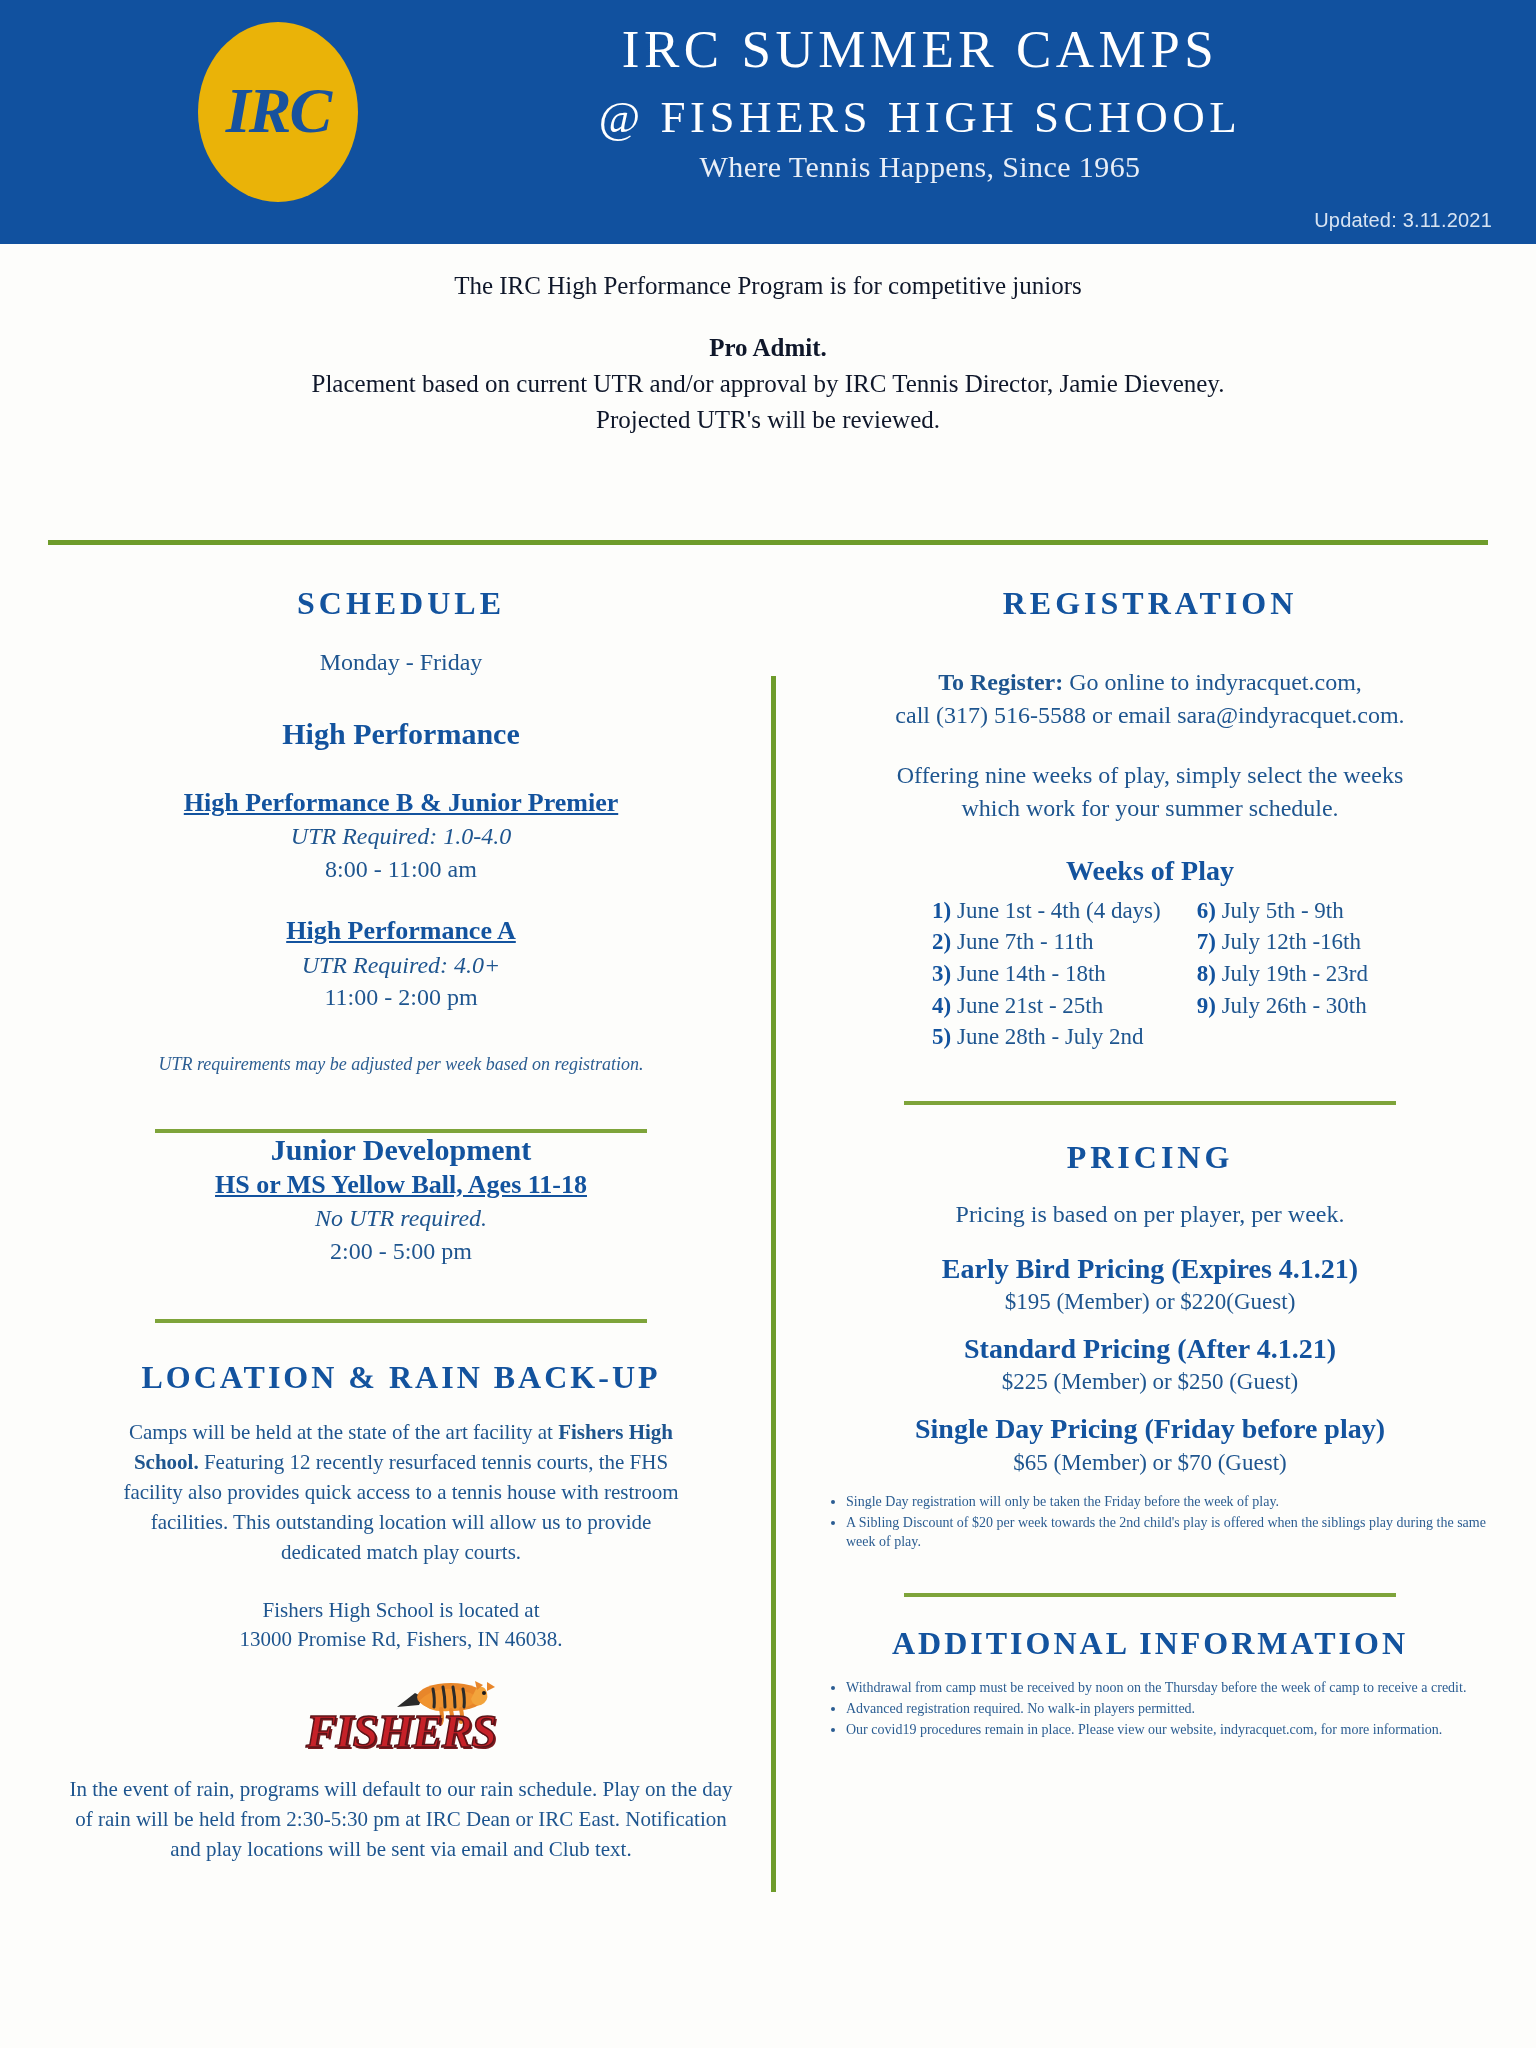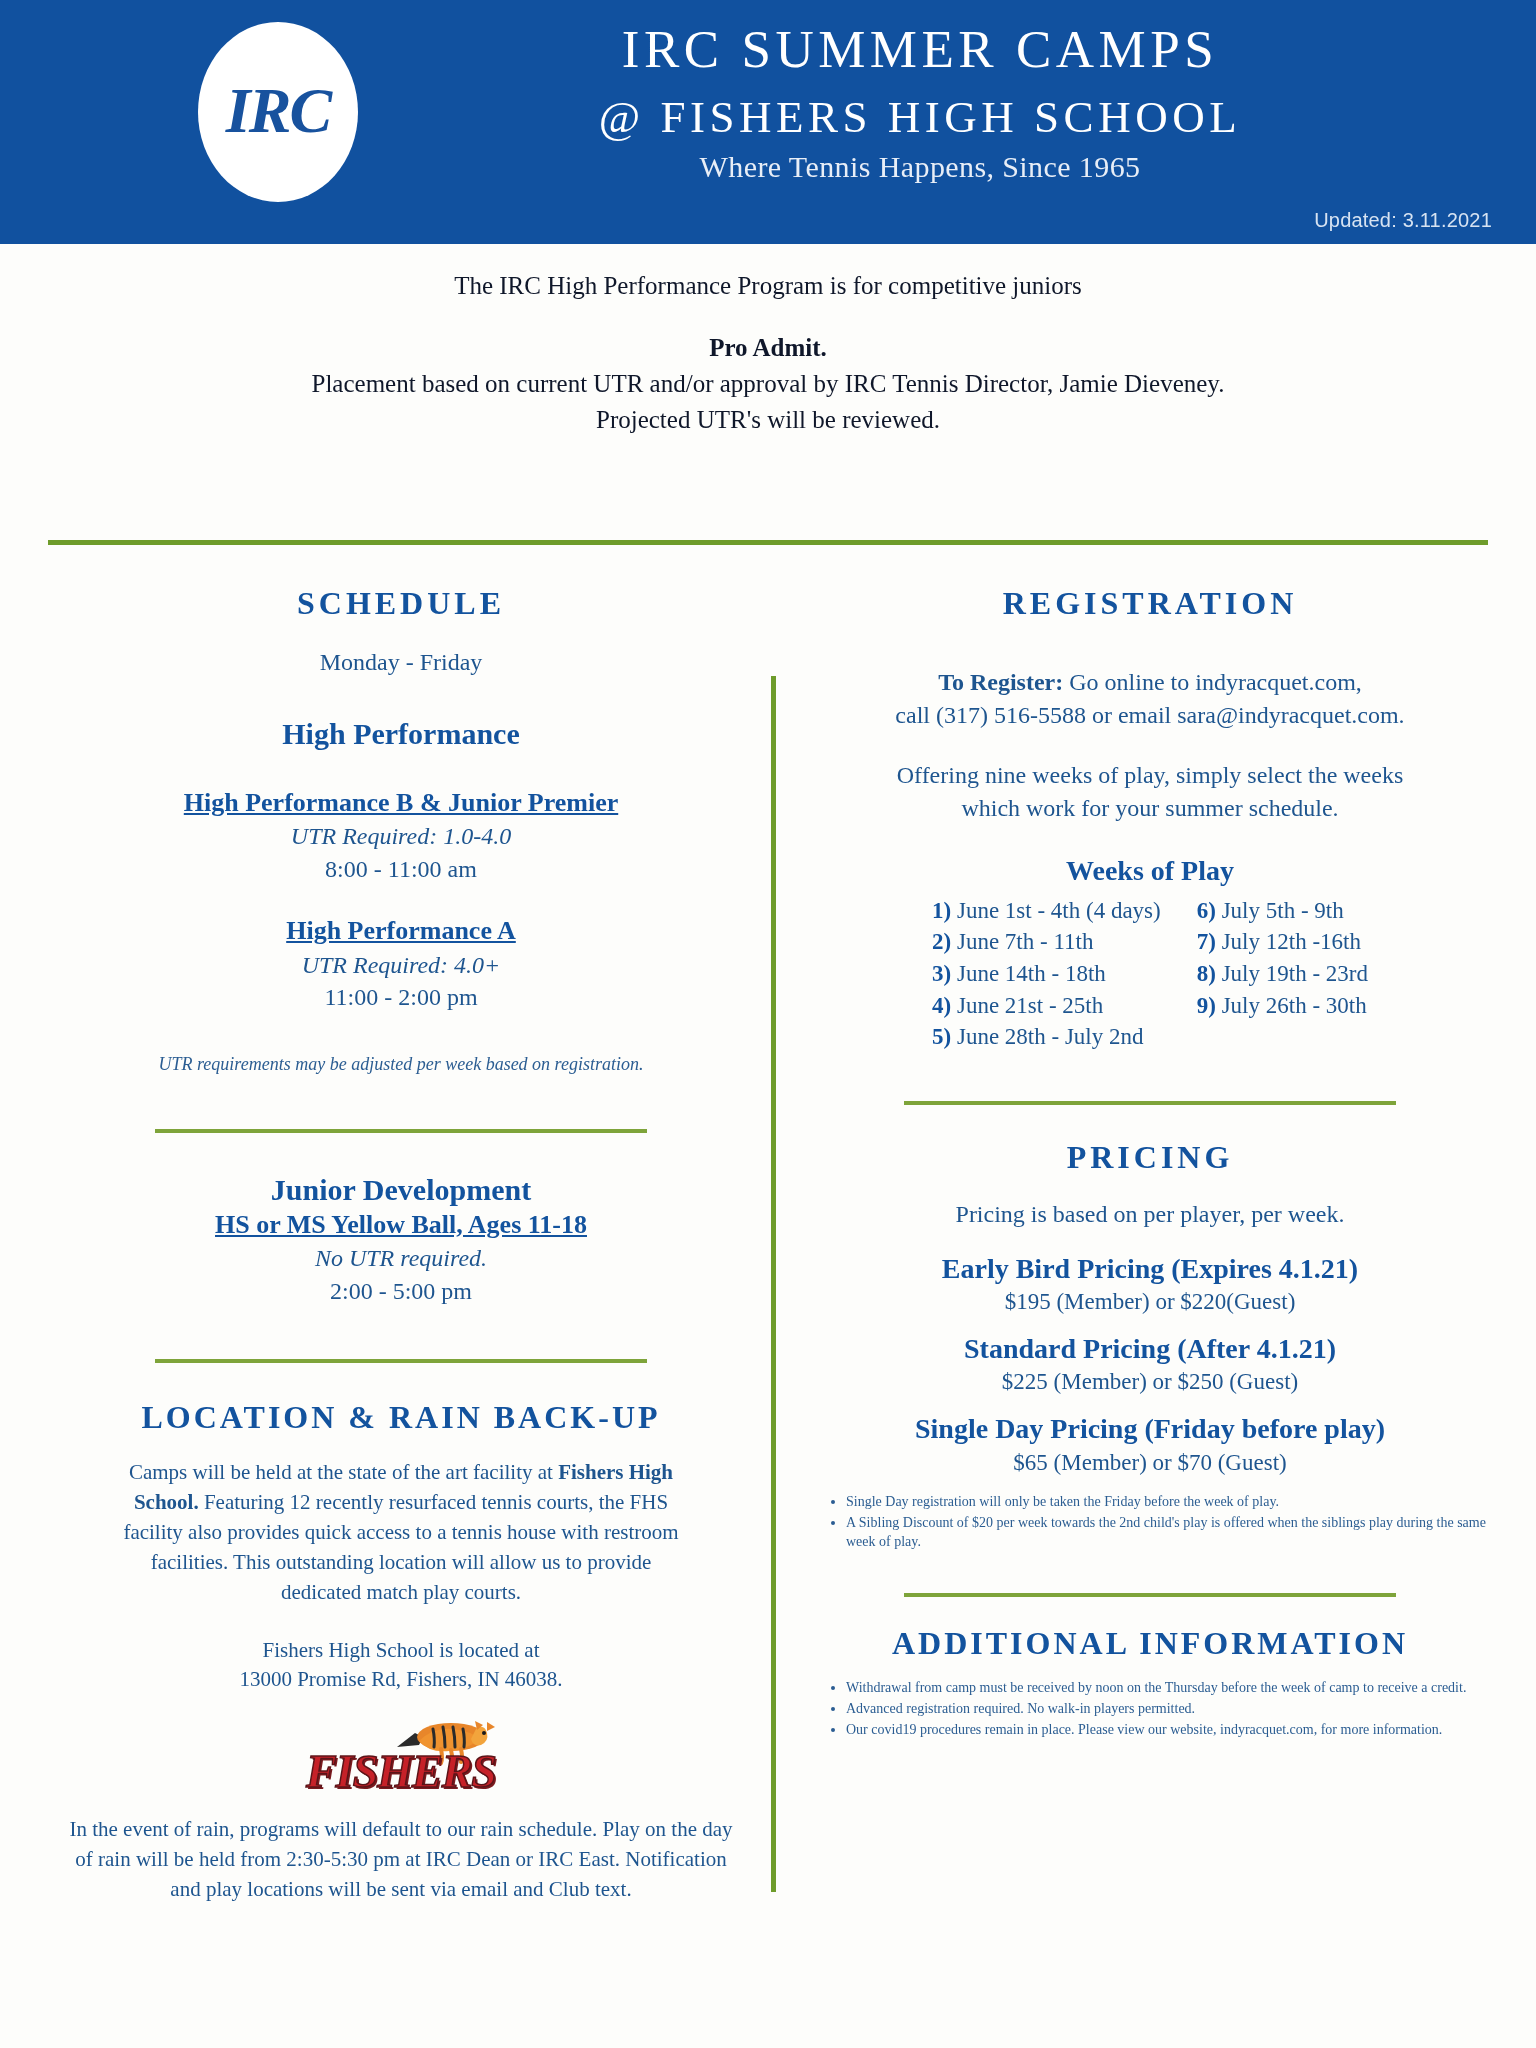--- a/index.html
+++ b/index.html
@@ -37,21 +37,21 @@
     position: absolute;
     left: 190px;
     top: 22px;
     width: 180px;
     height: 185px;
   }
   .logo-circle {
     width: 160px;
     height: 180px;
     border-radius: 50%;
-    background: #ffffff;
+    background: #eab308;
     position: relative;
     margin-left: 8px;
     overflow: hidden;
   }
   .logo-text {
     position: absolute;
     top: 50%;
     left: 50%;
     transform: translate(-50%, -52%);
     color: #18529e;
@@ -326,21 +326,21 @@
     <div class="line">8:00 - 11:00 am</div>
 
     <div class="line und" style="margin-top:28px">High Performance A</div>
     <div class="line ital">UTR Required: 4.0+</div>
     <div class="line">11:00 - 2:00 pm</div>
 
     <div class="note" style="margin-top:40px">UTR requirements may be adjusted per week based on registration.</div>
 
     <div class="divider-mid" style="width:492px; margin-top:54px"></div>
 
-    <h3 class="sub" style="margin-top:40px">Junior Development</h3>
+    <h3 class="sub" style="">Junior Development</h3>
 
     <div class="line und" style="">HS or MS  Yellow Ball, Ages 11-18</div>
     <div class="line ital">No UTR required.</div>
     <div class="line">2:00 - 5:00 pm</div>
 
     <div class="divider-mid" style="width:492px; margin-top:52px"></div>
 
     <h2 class="section" style="margin-top:36px; letter-spacing:3px">LOCATION &amp; RAIN BACK-UP</h2>
 
     <div class="body-text" style="margin-top:22px; padding:0 68px">

